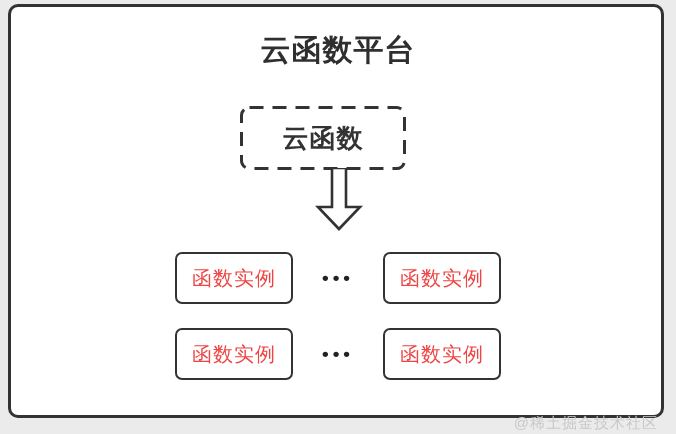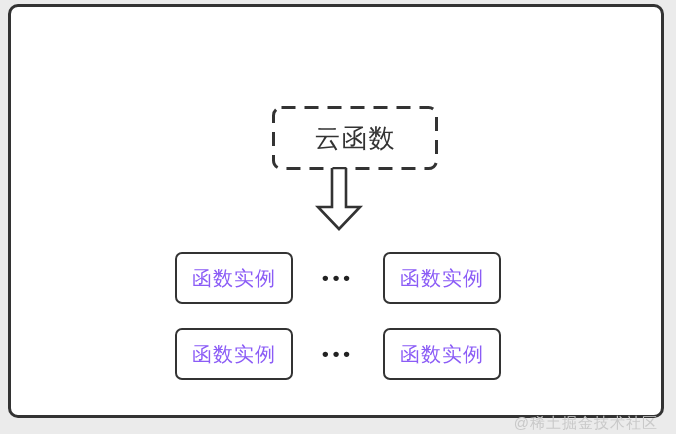--- a/index.html
+++ b/index.html
@@ -32,24 +32,25 @@
     top: 30px;
     width: 676px;
     text-align: center;
     font-size: 30px;
     font-weight: bold;
     color: #2f2f2f;
     letter-spacing: 1px;
   }
   .cloud-fn-node {
     position: absolute;
-    left: 272px;
+    left: 240px;
     top: 106px;
     width: 166px;
     height: 64px;
+    font-weight: bold;
   }
   .cloud-fn-node svg.dash-border {
     position: absolute;
     left: 0;
     top: 0;
   }
   .cloud-fn-label {
     position: absolute;
     left: 0;
     top: 0;
@@ -74,21 +75,21 @@
     width: 118px;
     height: 52px;
     border: 2.5px solid #333333;
     border-radius: 7px;
     box-sizing: border-box;
     background: #ffffff;
     display: flex;
     align-items: center;
     justify-content: center;
     font-size: 20px;
-    color: #8b5cf6;
+    color: #ef4444;
     letter-spacing: 1px;
   }
   .box-r1-left  { left: 175px; top: 252px; }
   .box-r1-right { left: 383px; top: 252px; }
   .box-r2-left  { left: 175px; top: 328px; }
   .box-r2-right { left: 383px; top: 328px; }
   .dots {
     position: absolute;
     width: 60px;
     text-align: center;
@@ -107,20 +108,21 @@
     color: #c9c9c9;
     letter-spacing: 1px;
   }
 </style>
 </head>
 <body>
 
 <div class="stage">
   <div class="card"></div>
 
+  <div class="diagram-title">云函数平台</div>
 
   <div class="cloud-fn-node">
     <svg class="dash-border" width="166" height="64" viewBox="0 0 166 64">
       <rect x="1.5" y="1.5" width="163" height="61" rx="8" ry="8" fill="none" stroke="#333333" stroke-width="3" stroke-dasharray="14 9"></rect>
     </svg>
     <div class="cloud-fn-label">云函数</div>
   </div>
 
   <svg class="down-arrow" viewBox="0 0 50 64">
     <polygon points="18,0 18,39 4,39 25,61 46,39 32,39 32,0" fill="#ffffff" stroke="#333333" stroke-width="2.6" stroke-linejoin="miter"></polygon>

